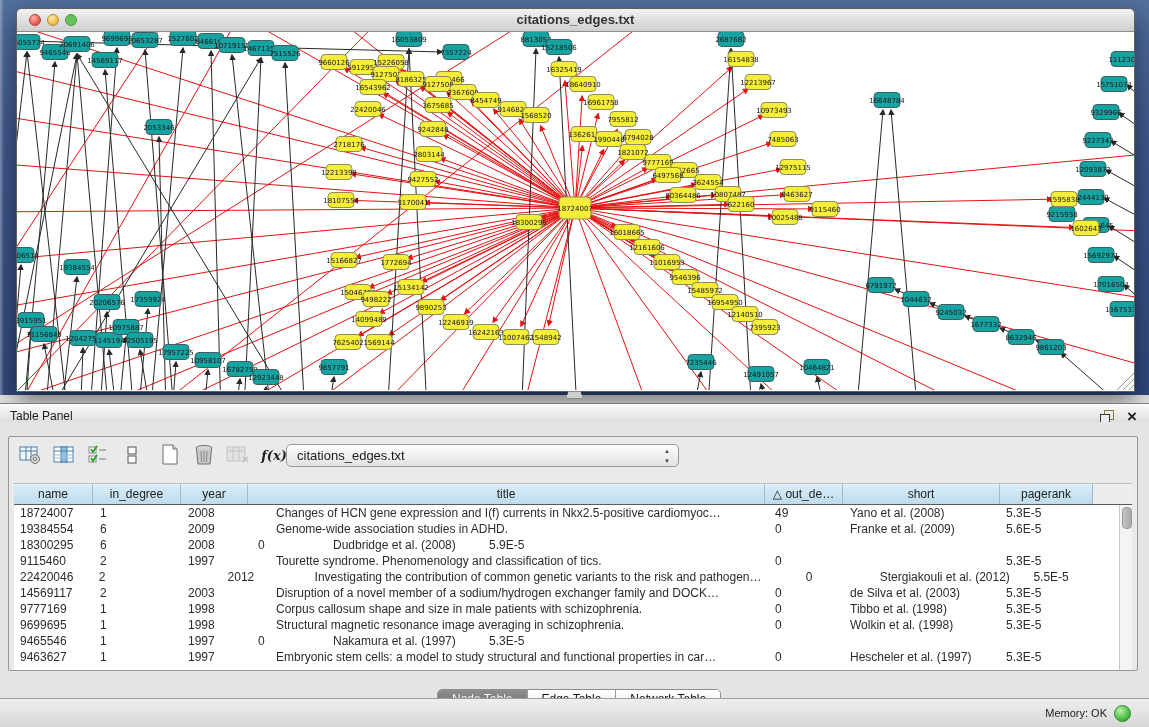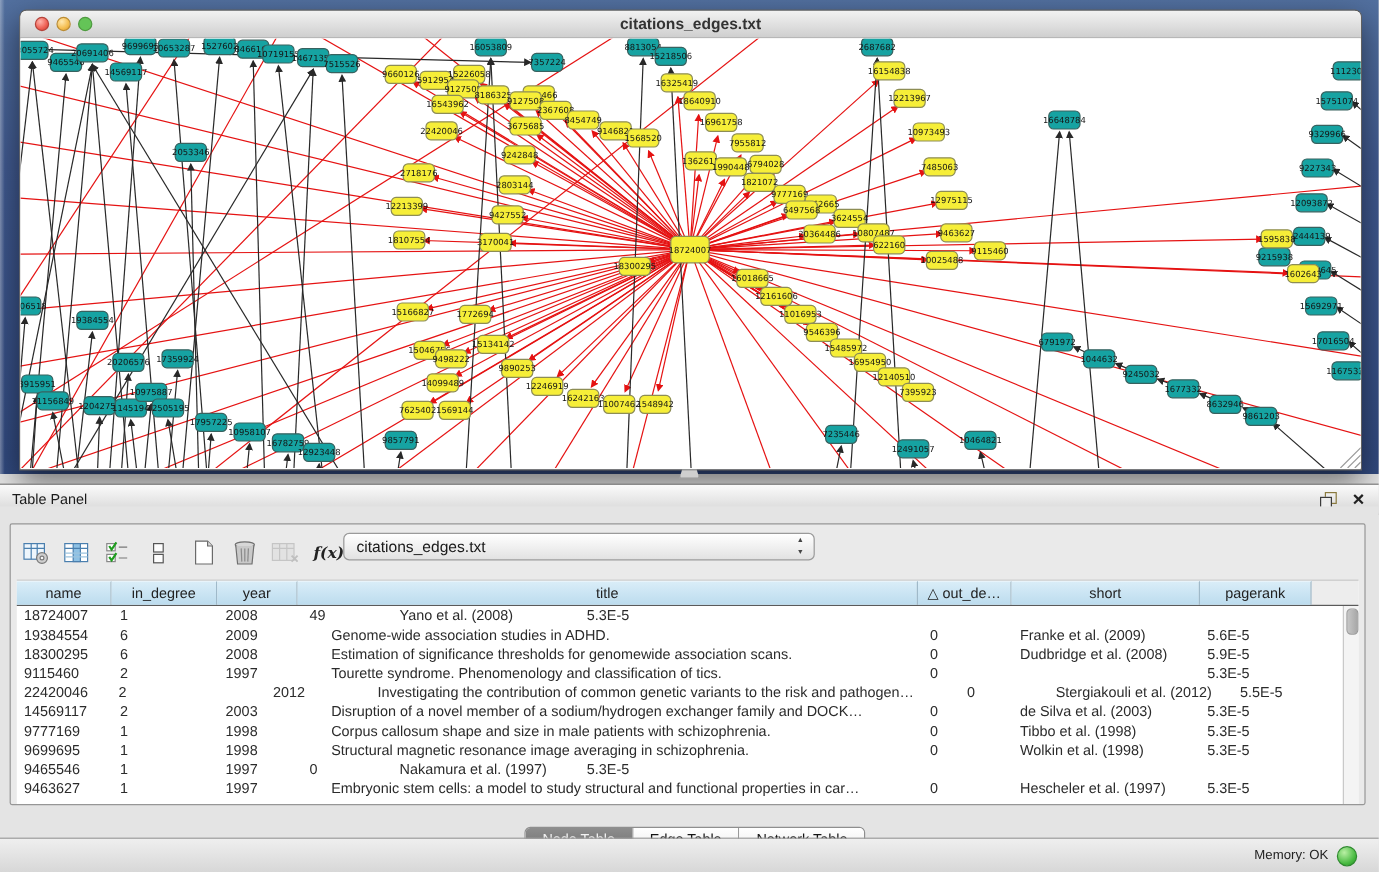--- a/index.html
+++ b/index.html
@@ -48,21 +48,21 @@
   #float-icon{position:absolute;right:36px;top:6px;width:13px;height:13px;cursor:pointer;}
   #float-icon .sq1{position:absolute;left:4px;top:0;width:8px;height:8px;border:1px solid #8a7a3e;background:transparent;}
   #float-icon .sq2{position:absolute;left:0;top:4px;width:8px;height:8px;border:1px solid #3a3a3a;background:#ececec;}
   #close-icon{position:absolute;right:12px;top:1px;font-size:17px;font-weight:bold;color:#222;cursor:pointer;line-height:24px;}
 
   #panel-body{position:absolute;left:0;top:422px;width:1149px;height:276px;background:#e4e4e4;}
   #subpanel{position:absolute;left:8px;top:14px;width:1130px;height:235px;
     border:1px solid #969696;border-radius:2px;background:#eaeaea;box-sizing:border-box;}
 
   
-  #toolbar{position:absolute;left:8px;top:5px;height:32px;display:flex;align-items:flex-end;}
+  #toolbar{position:absolute;left:8px;top:5px;height:32px;display:flex;align-items:flex-start;}
   .tbtn{width:26px;height:26px;display:flex;align-items:center;justify-content:center;cursor:pointer;}
   .tbtn.disabled{opacity:.45;cursor:default;}
   .fx{font-family:"DejaVu Serif",serif;font-style:italic;font-weight:bold;font-size:13px;color:#222;}
   #combo{position:absolute;left:277px;top:7px;width:393px;height:23px;box-sizing:border-box;
     border:1px solid #9a9a9a;border-radius:5px;background:linear-gradient(#ffffff,#e2e2e2);
     font-size:13px;color:#1a1a1a;line-height:21px;padding-left:10px;cursor:pointer;}
   #combo .arrows{position:absolute;right:8px;top:1px;font-size:6px;color:#444;line-height:10px;text-align:center;}
 
   
   #tbl{position:absolute;left:5px;top:46px;width:1118px;height:186px;background:#fff;
@@ -873,38 +873,38 @@
           <div class="th" style="width: 517px;">title</div>
           <div class="th" style="width: 78px;">△ out_de…</div>
           <div class="th" style="width: 157px;">short</div>
           <div class="th" style="width: 93px;">pagerank</div>
         </div>
       <div id="rows">
           <div class="tr">
             <div class="td" style="width: 79px; padding-left: 6px;">18724007</div>
             <div class="td" style="width: 88px; padding-left: 7px;">1</div>
             <div class="td" style="width: 67px; padding-left: 7px;">2008</div>
+            <div class="td" style="width: 517px; padding-left: 28px;">Changes of HCN gene expression and I(f) currents in Nkx2.5-positive cardiomyoc…</div>
             <div class="td" style="width: 78px; padding-left: 10px;">49</div>
             <div class="td" style="width: 157px; padding-left: 7px;">Yano et al. (2008)</div>
             <div class="td" style="width: 93px; padding-left: 6px;">5.3E-5</div>
           </div>
           <div class="tr">
             <div class="td" style="width: 79px; padding-left: 6px;">19384554</div>
             <div class="td" style="width: 88px; padding-left: 7px;">6</div>
             <div class="td" style="width: 67px; padding-left: 7px;">2009</div>
             <div class="td" style="width: 517px; padding-left: 28px;">Genome-wide association studies in ADHD.</div>
             <div class="td" style="width: 78px; padding-left: 10px;">0</div>
             <div class="td" style="width: 157px; padding-left: 7px;">Franke et al. (2009)</div>
             <div class="td" style="width: 93px; padding-left: 6px;">5.6E-5</div>
           </div>
           <div class="tr">
             <div class="td" style="width: 79px; padding-left: 6px;">18300295</div>
             <div class="td" style="width: 88px; padding-left: 7px;">6</div>
             <div class="td" style="width: 67px; padding-left: 7px;">2008</div>
-            <div class="td" style="width: 517px; padding-left: 28px;">Estimation of significance thresholds for genomewide association scans.</div>
             <div class="td" style="width: 78px; padding-left: 10px;">0</div>
             <div class="td" style="width: 157px; padding-left: 7px;">Dudbridge et al. (2008)</div>
             <div class="td" style="width: 93px; padding-left: 6px;">5.9E-5</div>
           </div>
           <div class="tr">
             <div class="td" style="width: 79px; padding-left: 6px;">9115460</div>
             <div class="td" style="width: 88px; padding-left: 7px;">2</div>
             <div class="td" style="width: 67px; padding-left: 7px;">1997</div>
             <div class="td" style="width: 517px; padding-left: 28px;">Tourette syndrome. Phenomenology and classification of tics.</div>
             <div class="td" style="width: 78px; padding-left: 10px;">0</div>

